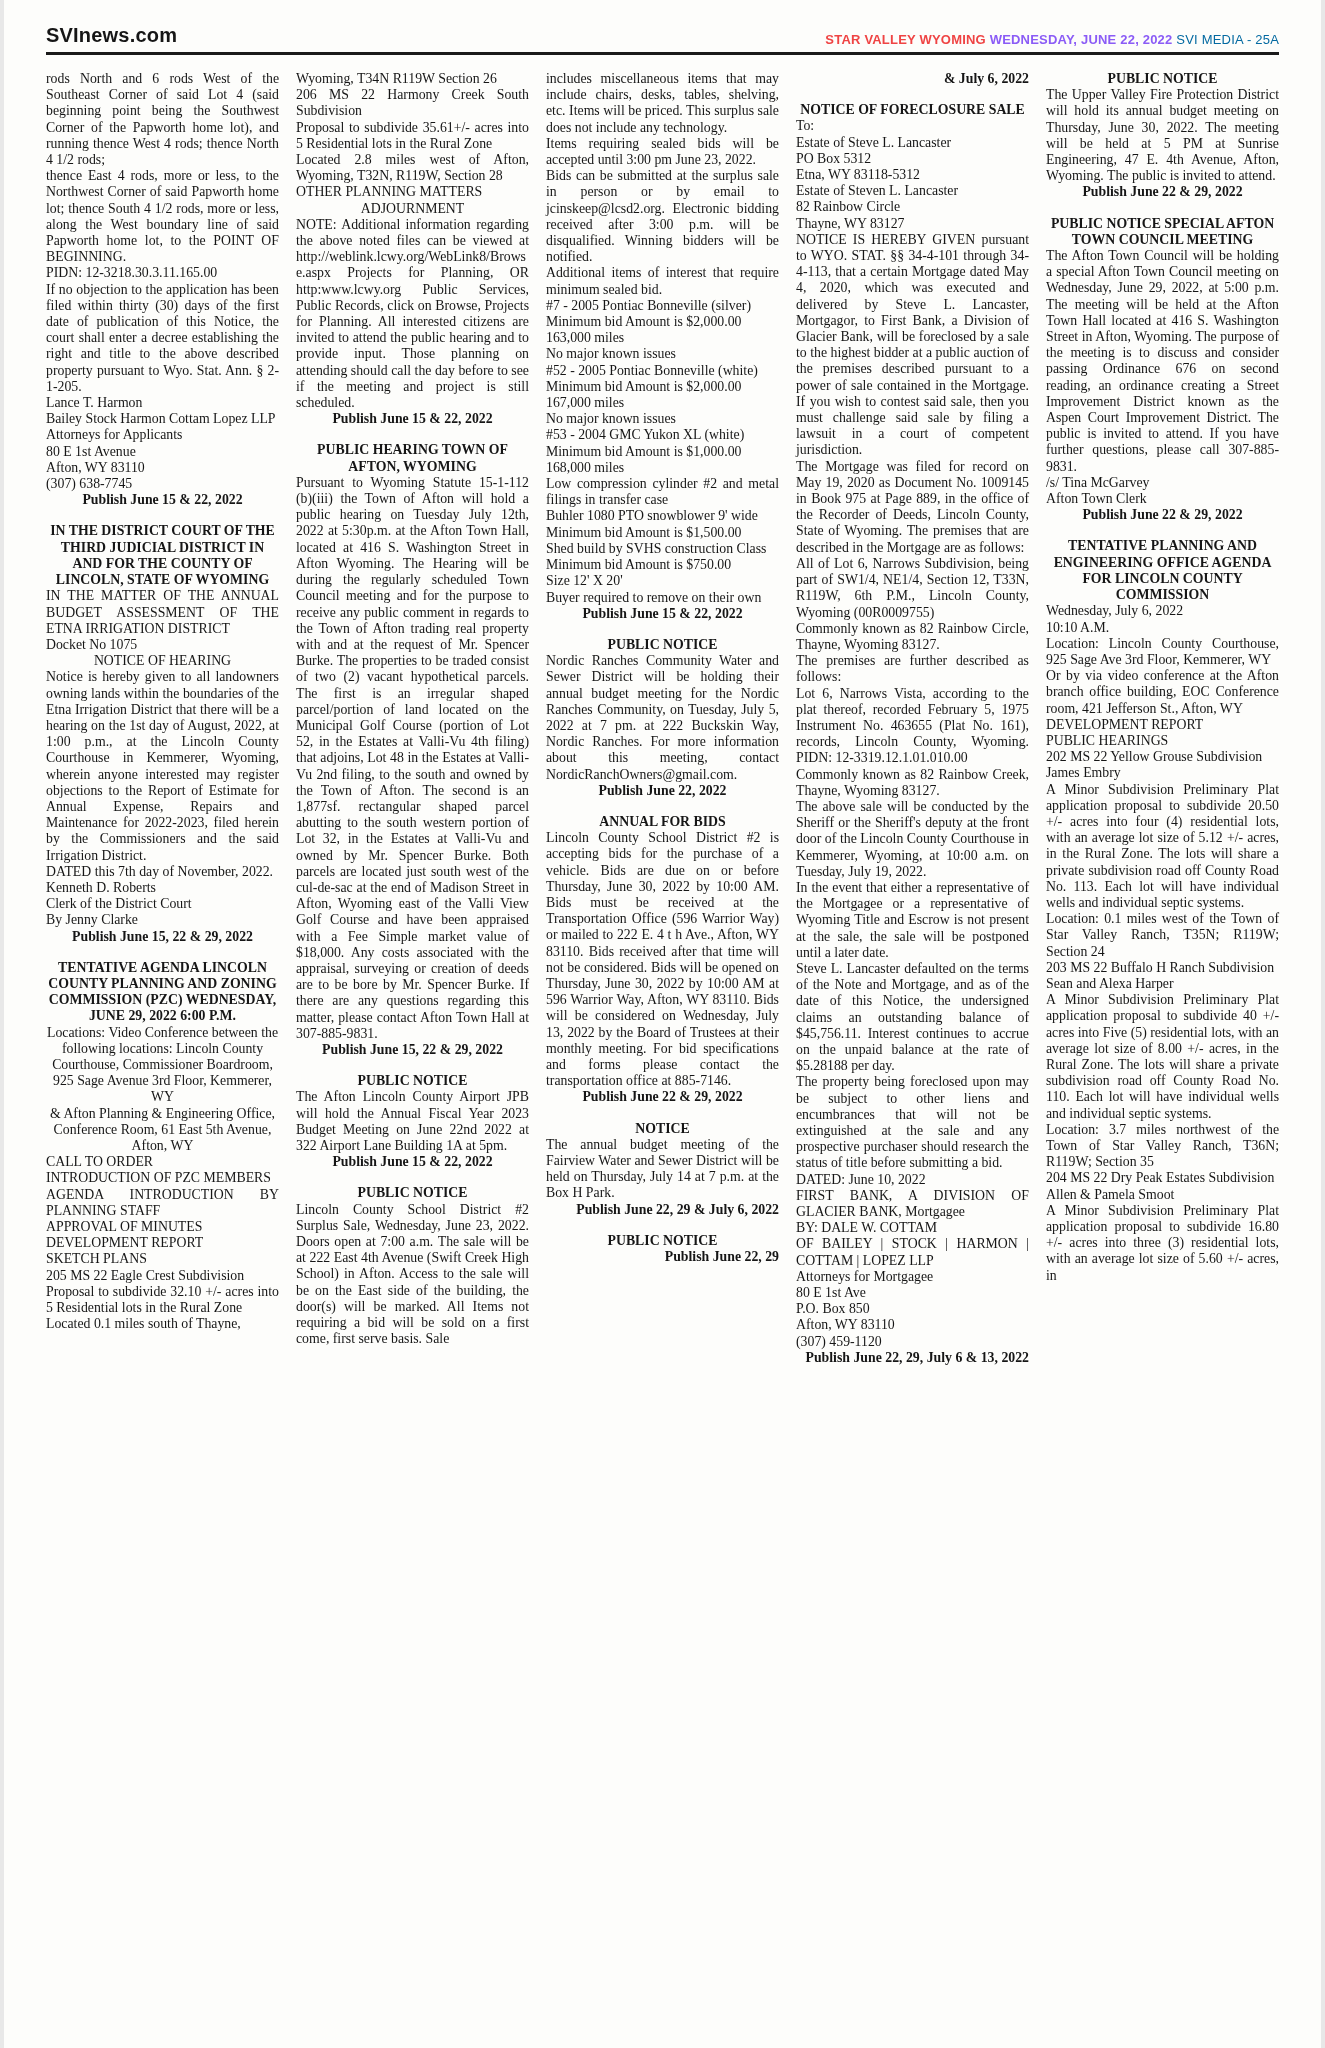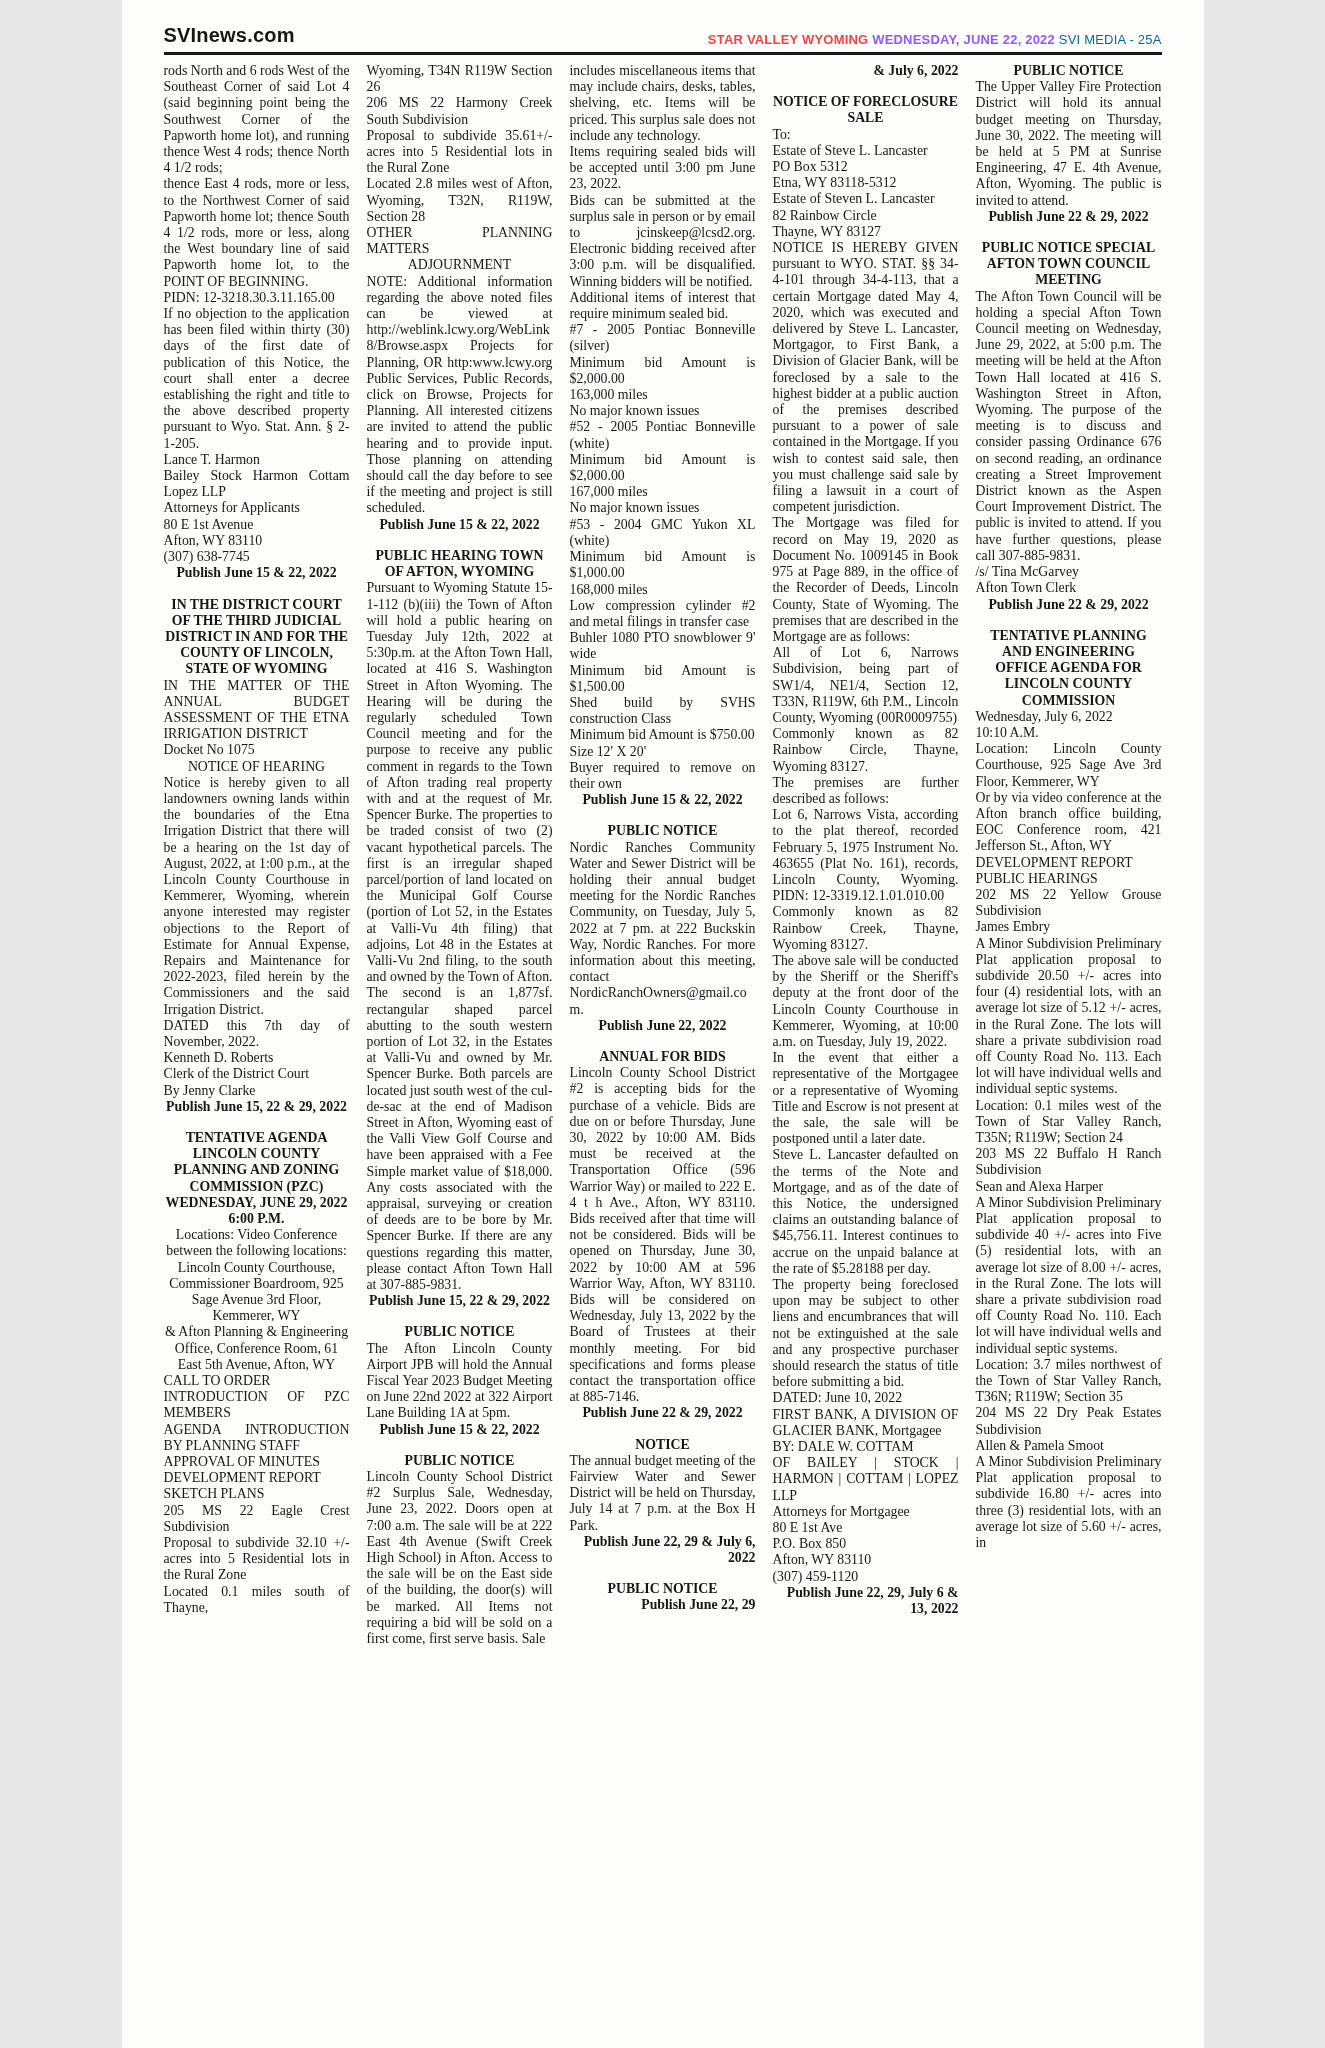--- a/index.html
+++ b/index.html
@@ -1,18 +1,18 @@
 <!DOCTYPE html>
 <html><head>
 <meta charset="utf-8">
 <style>
   html, body { margin: 0; padding: 0; background: #e8e8e8; }
   .page {
     position: relative;
-    width: 1082px;
+    width: 1317px;
     height: 2048px;
     margin: 0 auto;
     background: #fdfdfb;
     box-sizing: border-box;
     padding: 24px 42px 18px 42px;
     overflow: hidden;
     color: #161616;
     font-family: "Liberation Serif", "DejaVu Serif", serif;
   }
   .masthead {
@@ -32,21 +32,21 @@
     font-family: "Liberation Sans", "DejaVu Sans", sans-serif;
     font-size: 13px;
     letter-spacing: 0.2px;
   }
   .masthead .right .loc { color: #ef4444; font-weight: bold; }
   .masthead .right .date { color: #8b5cf6; font-weight: bold; }
   .masthead .right .edition { color: #0369a1; font-weight: normal; }
   .columns {
     display: flex;
     gap: 17px;
-    margin-top: 8px;
+    margin-top: 16px;
   }
   .col {
     flex: 1 1 0;
     min-width: 0;
     font-size: 13.8px;
     line-height: 16.2px;
   }
   .blk { margin: 0; text-align: justify; overflow-wrap: break-word; }
   .blk.center { text-align: center; }
   .blk.heading {

